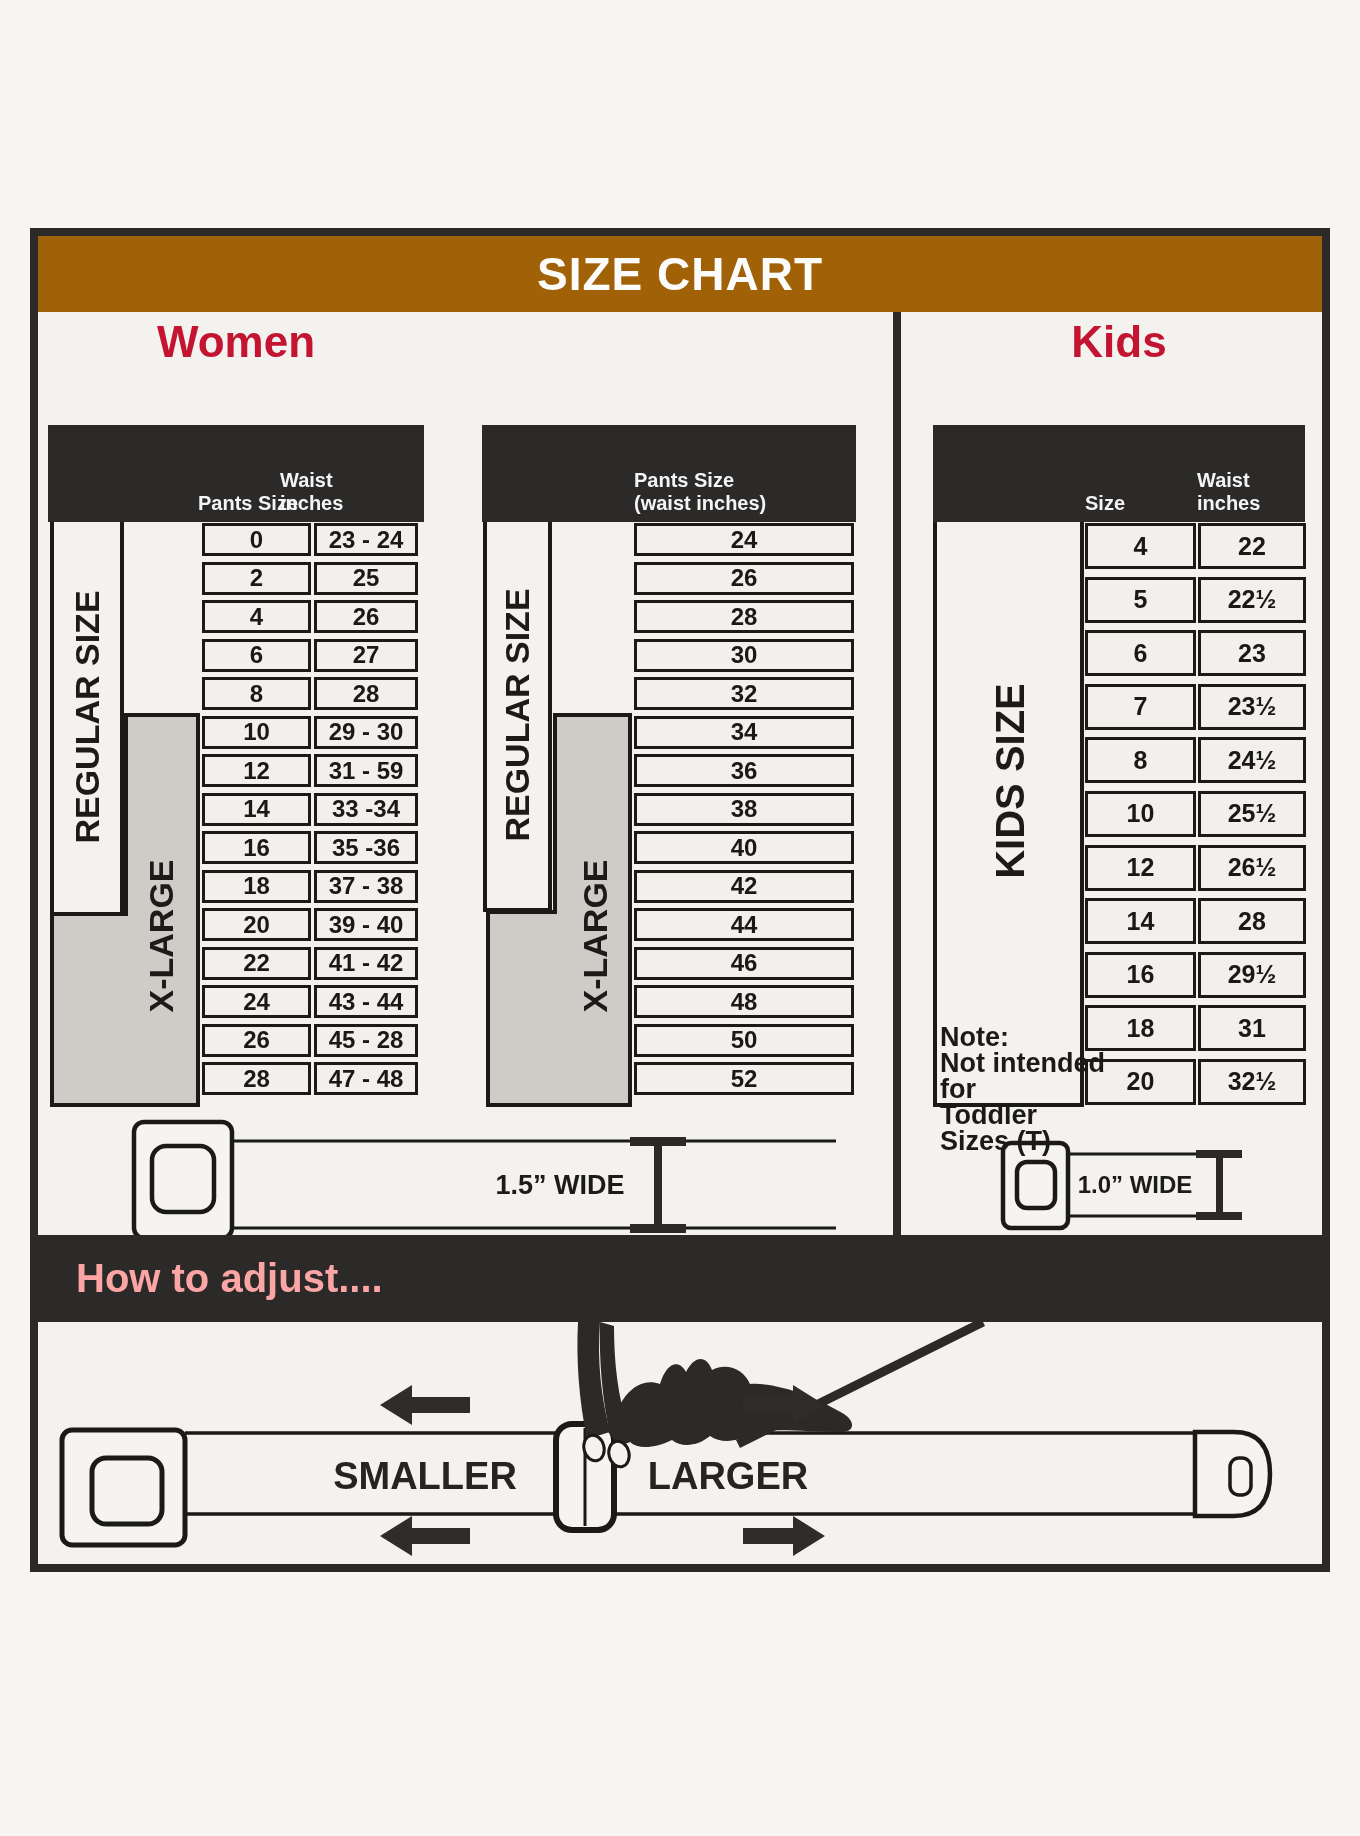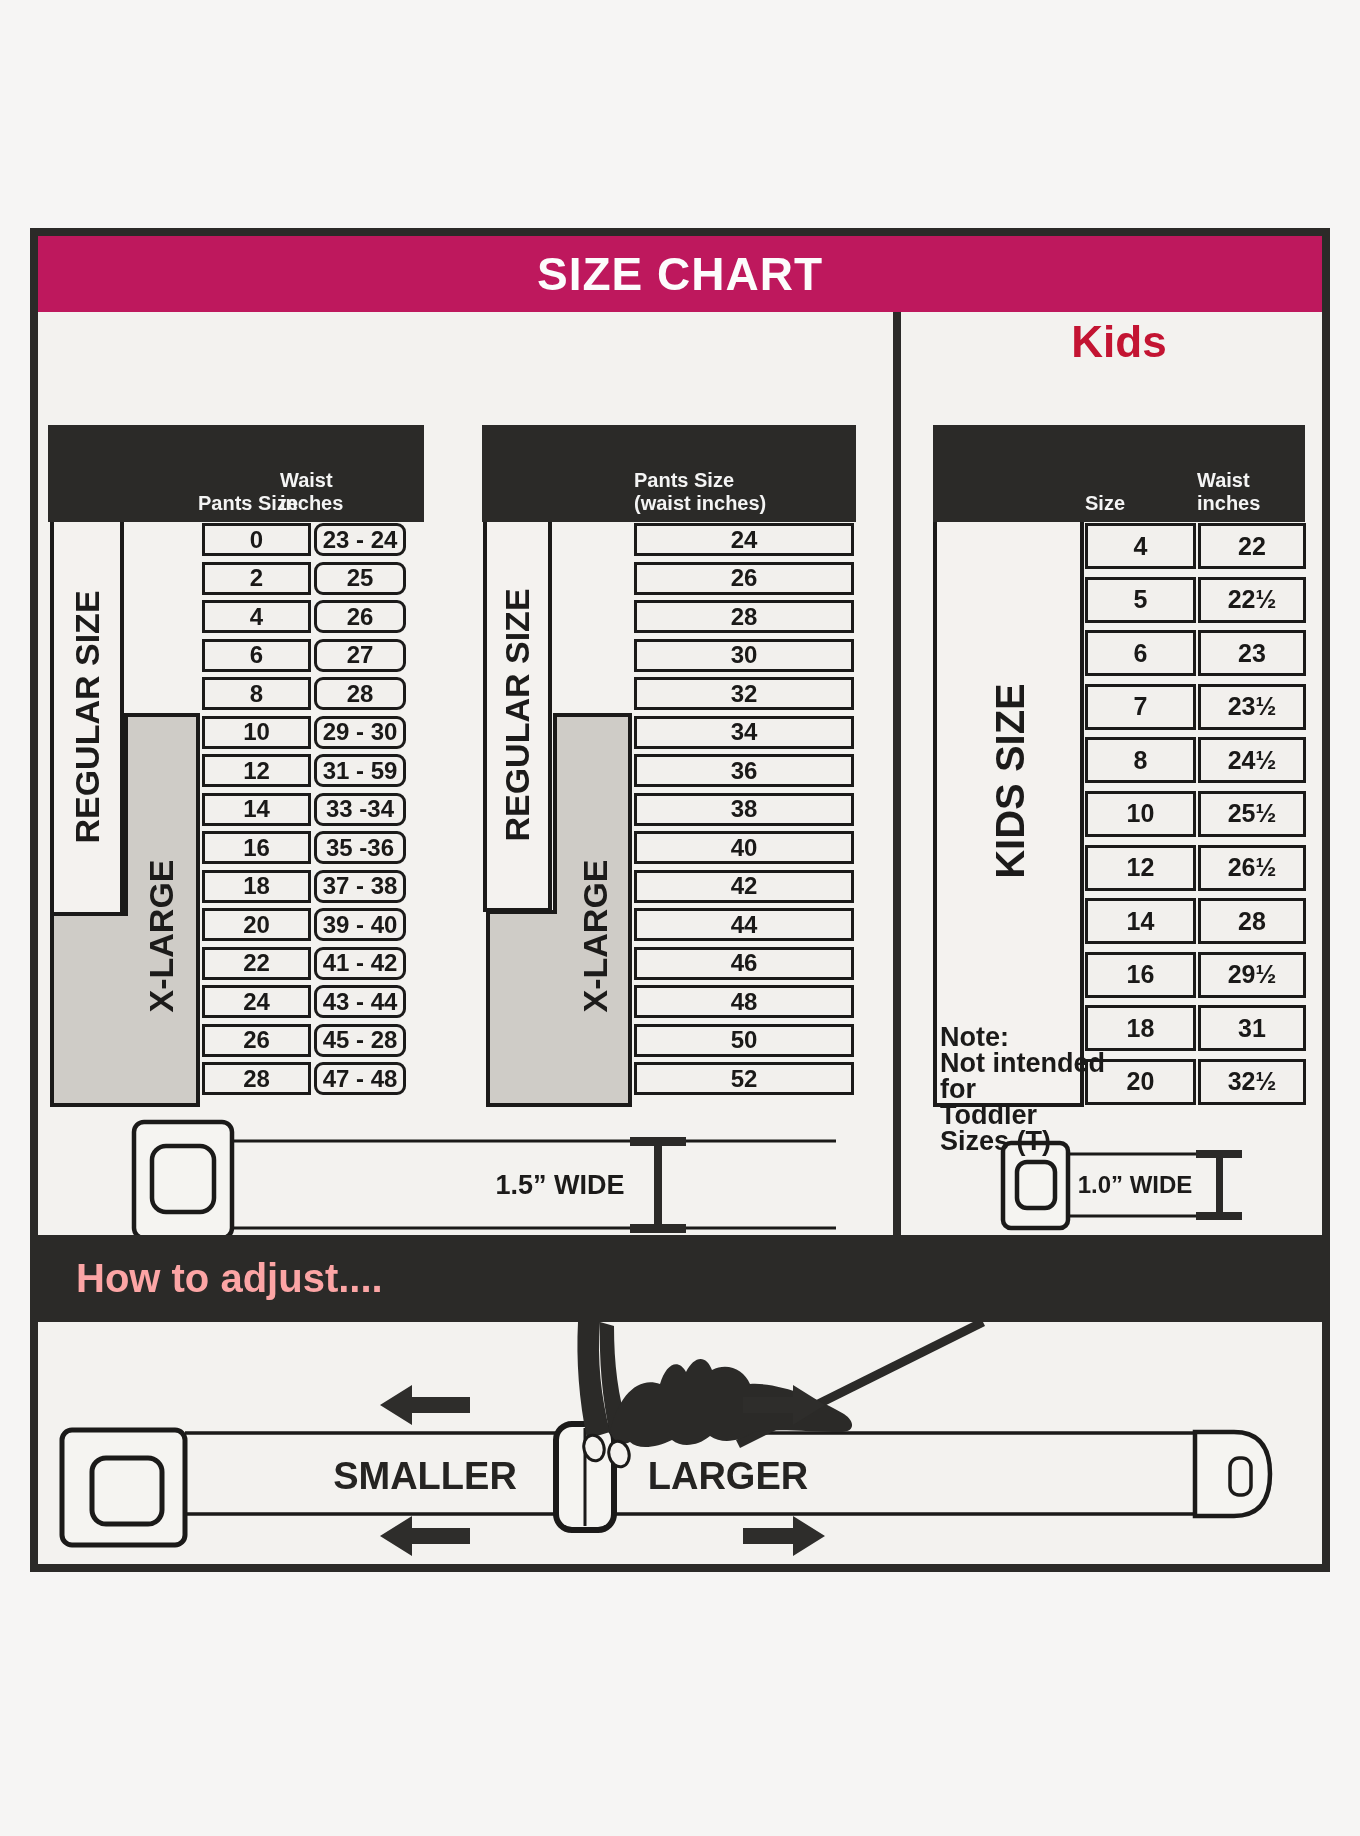--- a/index.html
+++ b/index.html
@@ -10,21 +10,21 @@
     position:relative;
   }
   .canvas{position:absolute;inset:0;}
   .frame{
     position:absolute;left:30px;top:228px;width:1300px;height:1344px;
     background:#f3f2ef;border:8px solid #2b2a28;box-sizing:border-box;
     overflow:hidden;
   }
   .title-band{
     position:absolute;left:0;top:0;width:100%;height:76px;
-    background:#be185d;color:#fcfcfc;
+    background:#a16207;color:#fcfcfc;
     font-size:46px;font-weight:bold;letter-spacing:1px;
     text-align:center;line-height:76px;
   }
   .v-divider{position:absolute;left:855px;top:76px;width:8px;height:923px;background:#2b2a28;}
   .section-heading{
     position:absolute;top:80px;height:52px;
     color:#c31432;font-size:44px;font-weight:bold;text-align:center;line-height:52px;
   }
   .hd-women{left:10px;width:376px;}
   .hd-men{left:444px;width:374px;}
@@ -48,21 +48,21 @@
   .rows-men{left:596px;width:220px;}
   .rows-kids{left:1047px;width:221px;}
   .trow{display:flex;gap:3px;margin-bottom:5.5px;}
   .trow-kids{gap:2px;margin-bottom:7.6px;}
   .cell{
     box-sizing:border-box;border:3px solid #1b1a19;background:#f2f0ed;
     display:flex;align-items:center;justify-content:center;
     font-weight:bold;color:#1a1918;font-size:24px;height:33px;
   }
   .wc1{width:109px;}
-  .wc2{width:92px;border-radius:9px;}
+  .wc2{width:104px;}
   .mc{width:220px;}
   .kc{height:46px;font-size:25px;}
   .kc1{width:111px;}
   .kc2{width:108px;}
   .note{
     position:absolute;left:902px;top:788px;width:165px;
     font-size:27px;font-weight:bold;color:#1b1a19;line-height:26px;
   }
   .howto-band{
     position:absolute;left:0;top:999px;width:100%;height:87px;background:#2b2a28;
@@ -155,20 +155,21 @@
         <polygon points="787,1300 755,1280 755,1292 705,1292 705,1308 755,1308 755,1320"></polygon>
       </g>
       <text class="adjtxt" x="387" y="1253">SMALLER</text>
       <text class="adjtxt" x="690" y="1253">LARGER</text>
     </svg>
 
     <div class="title-band">SIZE CHART</div>
 
     <div class="v-divider"></div>
 
+    <div class="section-heading hd-women">Women</div>
     <div class="section-heading hd-kids">Kids</div>
 
     <div class="thead thead-women">
       <div class="lbl w-col1-lbl">Pants Size</div>
       <div class="lbl w-col2-lbl">
         <div>Waist</div>
         <div>inches</div>
       </div>
     </div>
 

